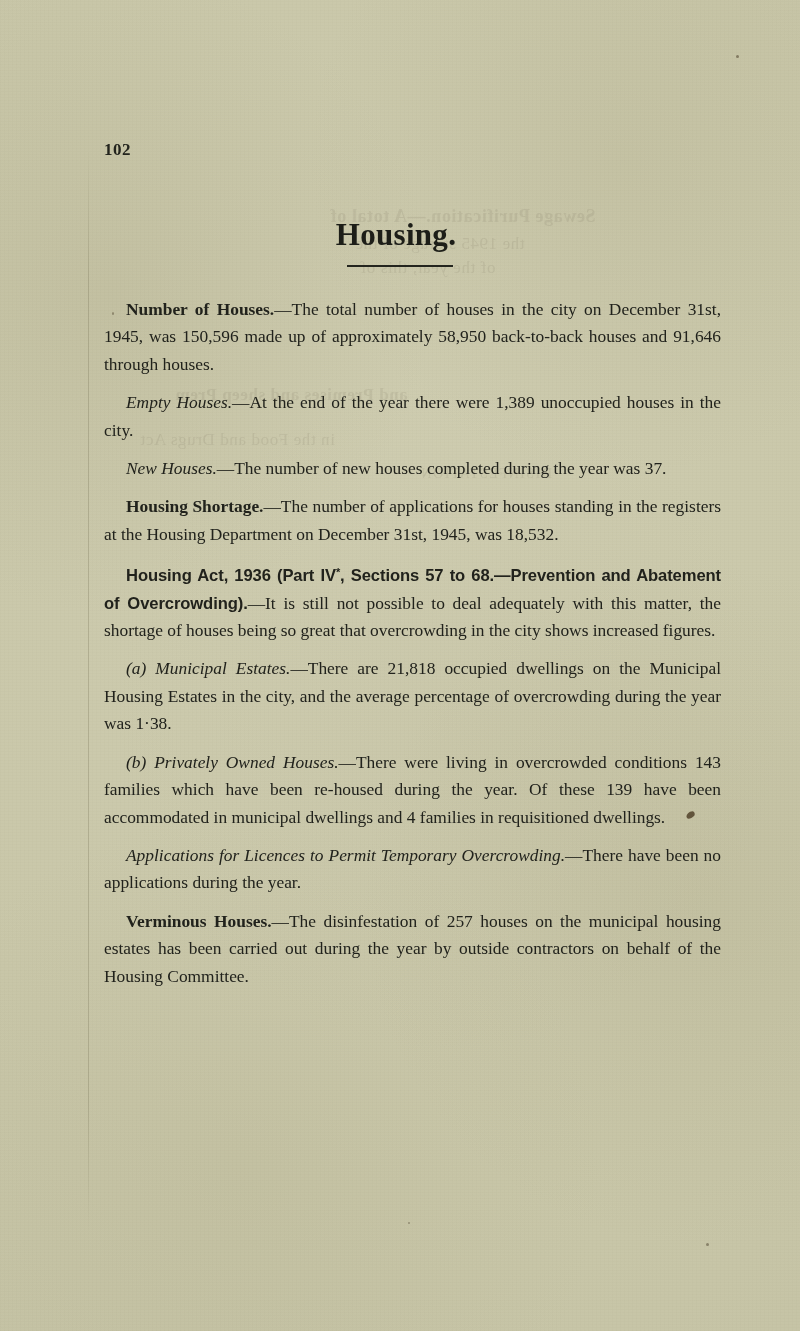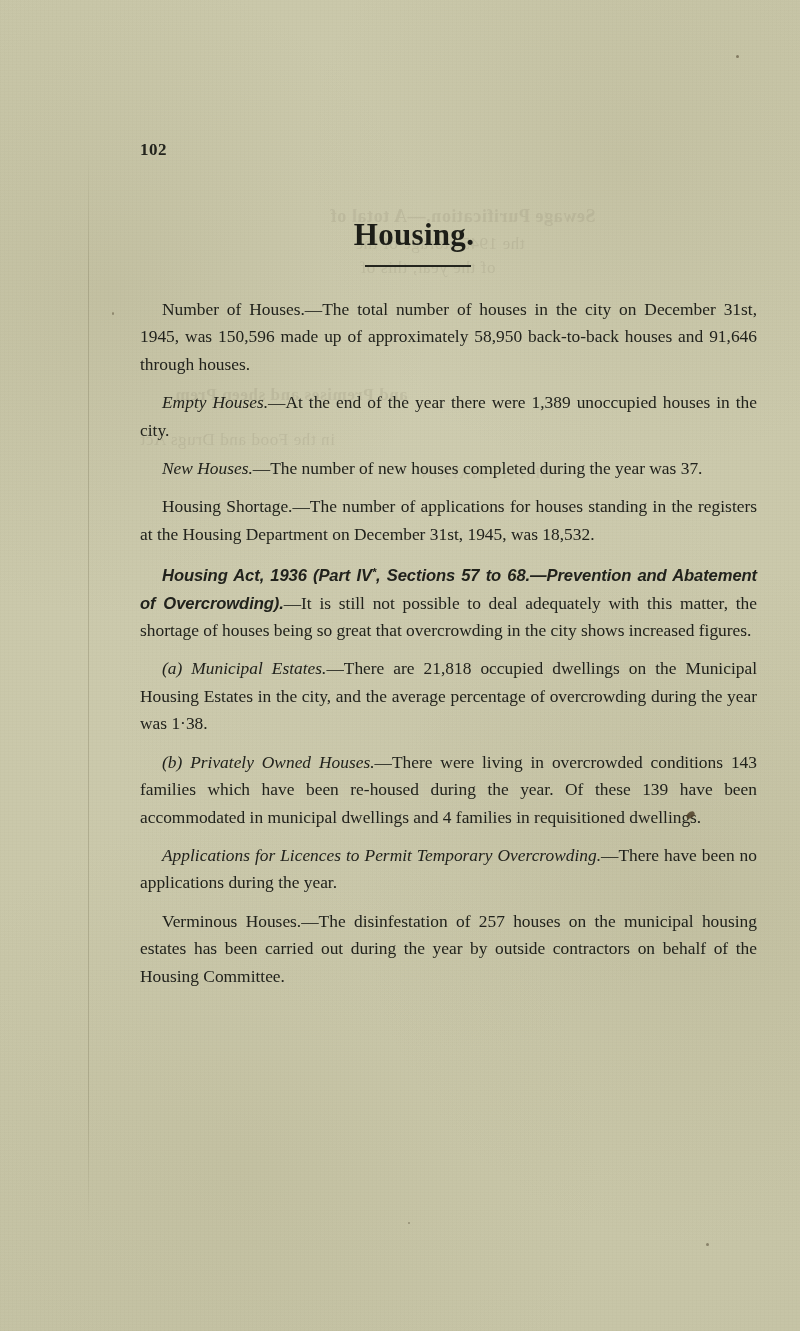--- a/index.html
+++ b/index.html
@@ -68,21 +68,20 @@
     transform: scaleX(-1);
     white-space: nowrap;
     letter-spacing: .6px;
   }
 
   
   .page {
     position: absolute;
     inset: 0;
     z-index: 3;
-    margin-left: 36px;
   }
   .folio {
     position: absolute;
     left: 104px;
     top: 140px;
     font-size: 17px;
     font-weight: bold;
     letter-spacing: .5px;
     color: #23241d;
   }
@@ -119,32 +118,31 @@
     text-align: justify;
     font-size: 17.4px;
     line-height: 27.4px;
     color: #21221c;
     hyphens: none;
   }
   p.para + p.para {
     margin-top: 11px;
   }
   .run-bold {
-    font-weight: normal;
+    font-weight: bold;
   }
   .run-ital {
     font-style: italic;
   }
   
   .run-act {
     font-weight: bold;
     font-family: "Liberation Sans", "DejaVu Sans", sans-serif;
     font-size: 16.6px;
     letter-spacing: -.1px;
-    font-style: italic;
   }
   .mark-star {
     font-size: 11px;
     vertical-align: 5px;
   }
 
   
   .speck {
     position: absolute;
     z-index: 4;

